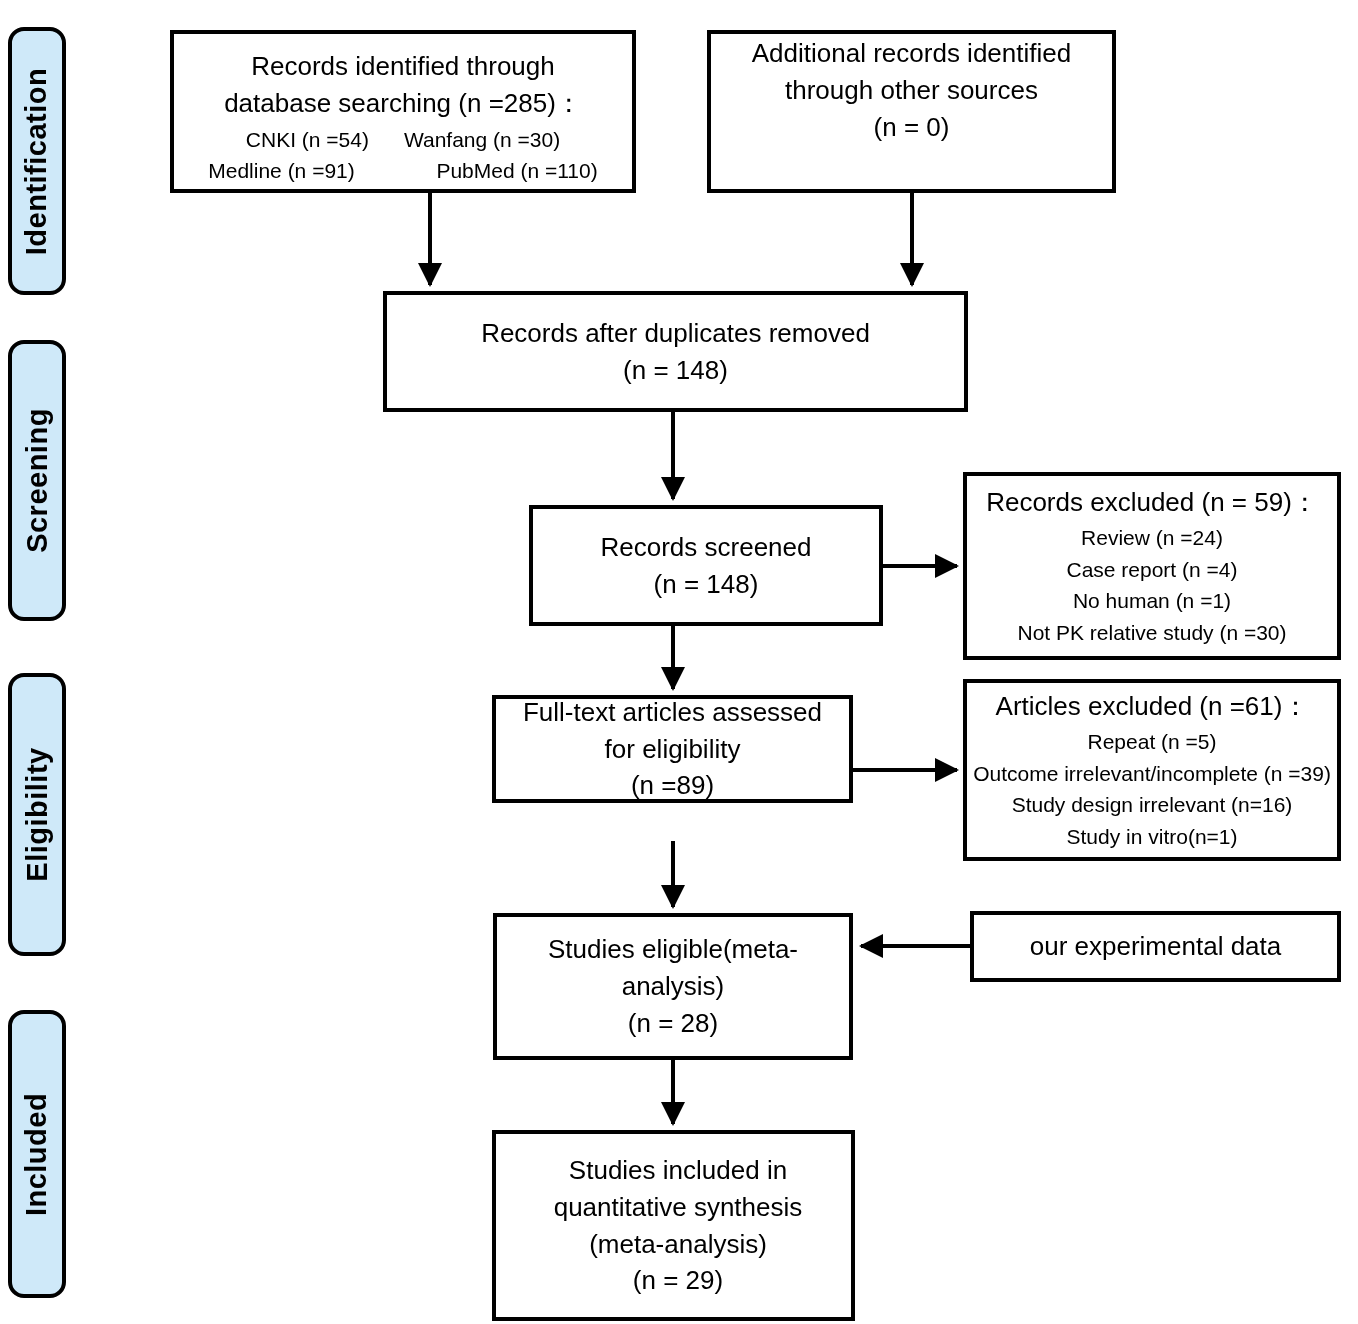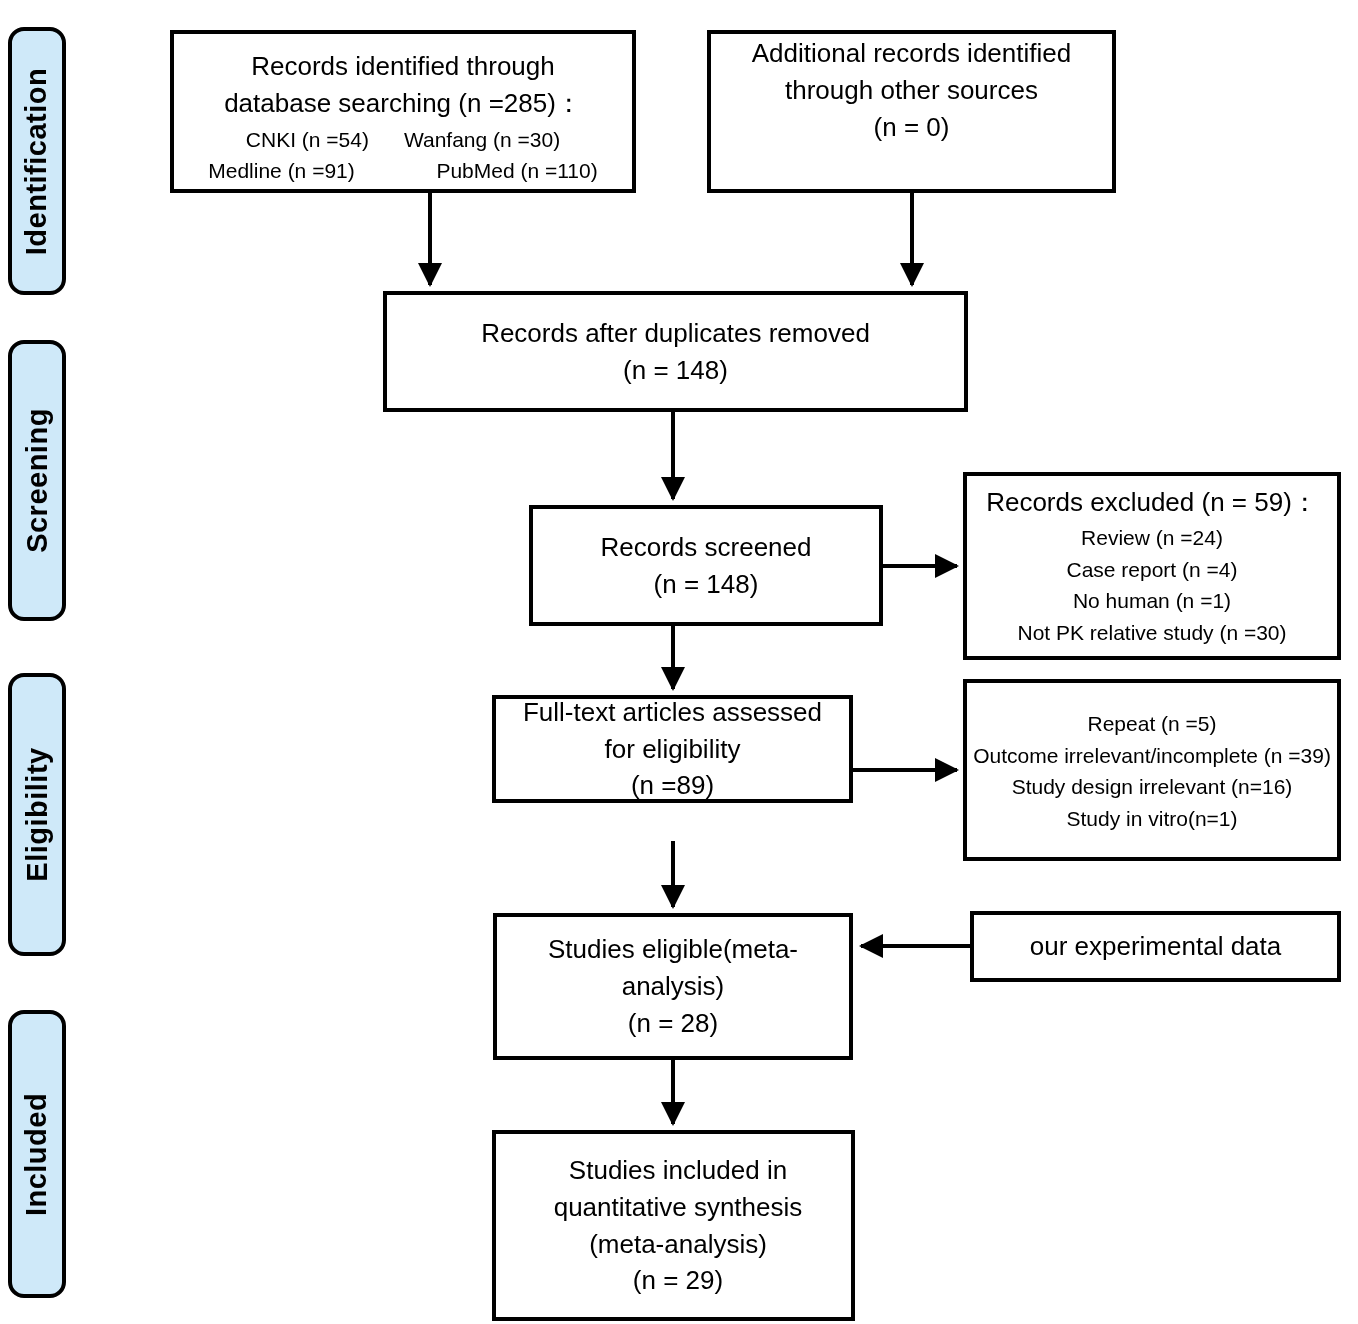--- a/index.html
+++ b/index.html
@@ -147,20 +147,21 @@
 Not PK relative study (n =30)</div>
   </div>
 
   <div class="box" id="box-fulltext">
     <div class="title">Full-text articles assessed
 for eligibility
 (n =89)</div>
   </div>
 
   <div class="box" id="box-art-excl">
+    <div class="title">Articles excluded (n =61)：</div>
     <div class="details">Repeat (n =5)
 Outcome irrelevant/incomplete (n =39)
 Study design irrelevant (n=16)
 Study in vitro(n=1)</div>
   </div>
 
   <div class="box" id="box-eligible">
     <div class="title">Studies eligible(meta-
 analysis)
 (n = 28)</div>

